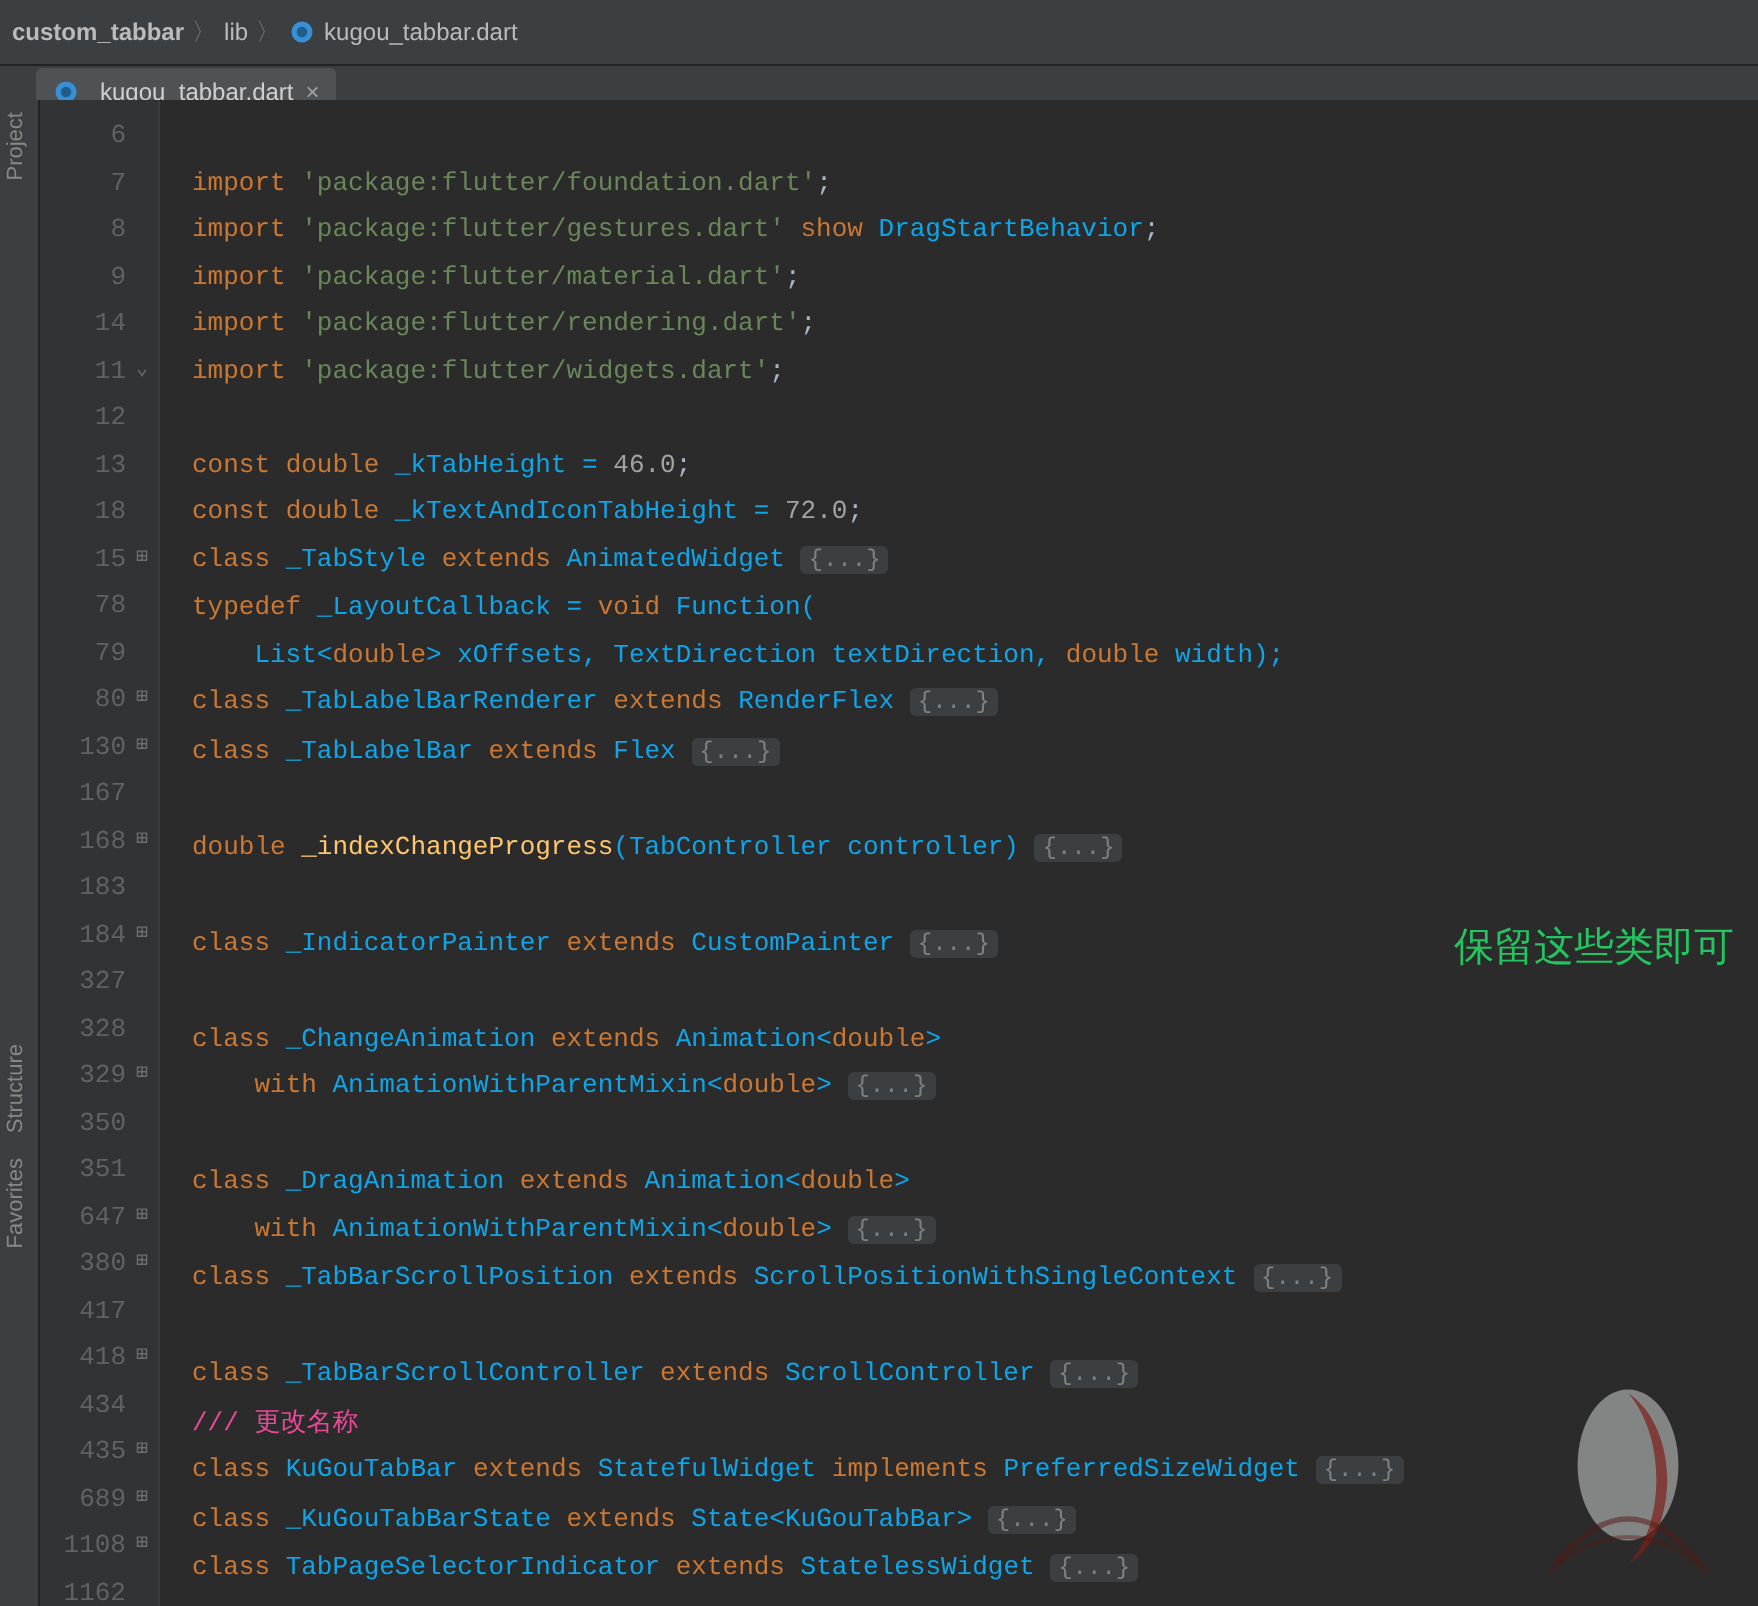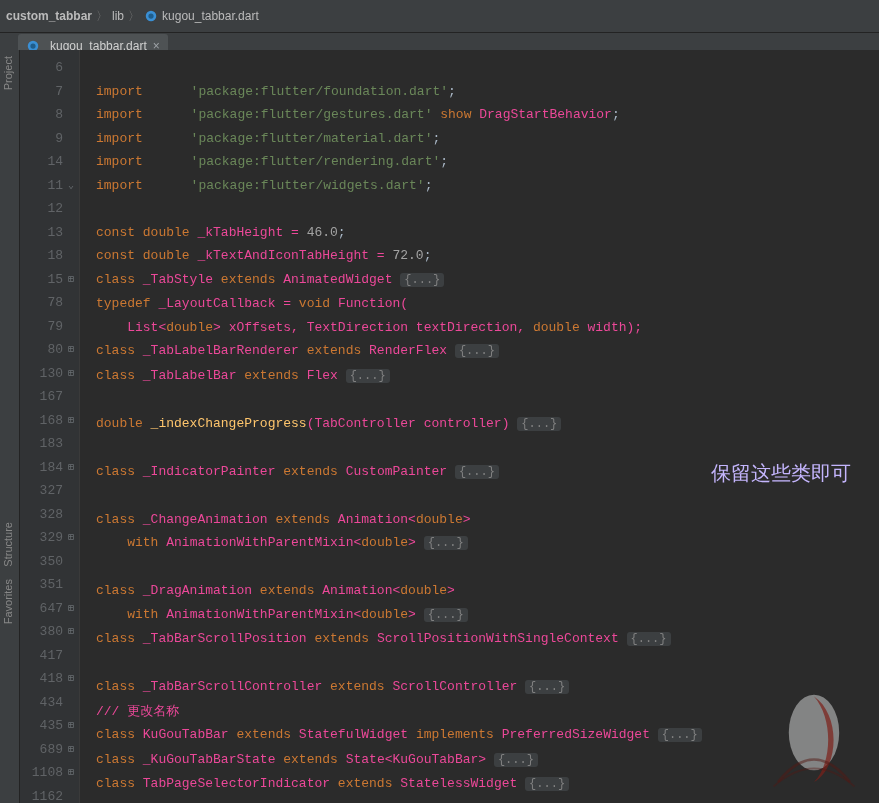--- a/index.html
+++ b/index.html
@@ -99,38 +99,38 @@
   }
   .code {
     flex: 1;
     padding: 6px 0 6px 16px;
     line-height: 23.5px;
     font-size: 13px;
     white-space: pre;
     position: relative;
   }
   .kwd { color: #cc7832; }
-  .str { color: #6a8759; margin-left: 40px; }
+  .str { color: #6a8759; }
   .num { color: #a3a3a3; }
-  .typ { color: #ec4899; }
+  .typ { color: #0ea5e9; }
   .fn  { color: #ffc66d; }
   .punct { color: #a9b7c6; }
   .cmt { color: #ec4899; }
   .fold-badge {
     background: #3c3f41;
     color: #808080;
     border-radius: 3px;
     padding: 0 4px;
     font-size: 12px;
   }
   .annotation {
     position: absolute;
-    right: 28px;
+    right: 12px;
     top: 460px;
-    color: #c4b5fd;
+    color: #22c55e;
     font-family: "PingFang SC","Hiragino Sans GB",sans-serif;
     font-size: 20px;
     font-weight: 500;
   }
   .watermark {
     position: absolute;
     right: 20px; bottom: 10px;
     width: 90px; height: 110px;
     opacity: 0.85;
     pointer-events: none;

